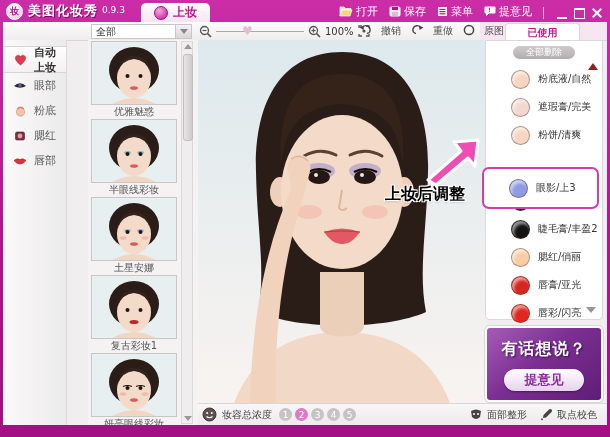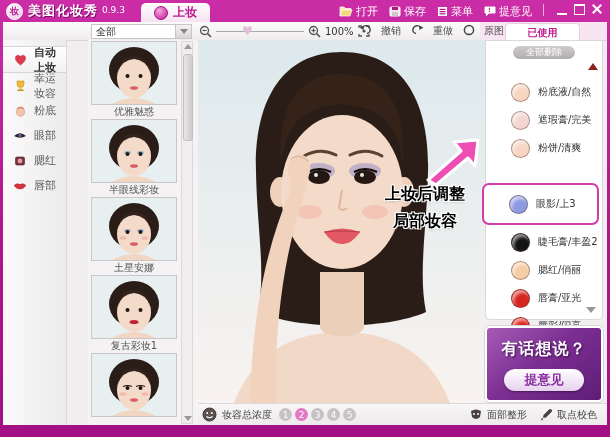--- a/index.html
+++ b/index.html
@@ -8,21 +8,21 @@
        background:linear-gradient(#cb2da6 0%,#b1148c 55%,#a30f84 100%);}
   
   .titlebar{position:absolute;top:0;left:0;right:0;height:22px;display:flex;align-items:center;padding:0 6px;color:#fff;}
   .app-logo{width:15px;height:15px;border-radius:50%;background:radial-gradient(circle at 35% 30%,#ffffff,#f0bfe2);
             border:1px solid #fff;color:#b3128c;font-weight:bold;font-size:9px;display:flex;align-items:center;justify-content:center;flex:none;}
   .app-title{font-weight:bold;font-size:13px;margin-left:5px;text-shadow:1px 1px 0 #7c0a64;letter-spacing:1px;}
   .app-version{font-size:9px;margin:4px 0 6px 4px;}
   .tab-makeup{margin-left:16px;height:19px;align-self:flex-end;background:linear-gradient(#ffffff,#f7e3f1);
               border-radius:5px 5px 0 0;color:#c0178f;display:flex;align-items:center;padding:0 13px;gap:5px;font-weight:bold;font-size:12px;}
   .tab-cam{width:12px;height:12px;border-radius:50%;background:radial-gradient(circle at 35% 30%,#f6a8dd,#c0178f);border:1px solid #a20d7f;}
-  .titlebar-actions{margin-left:auto;display:flex;align-items:flex-start;gap:11px;font-size:11px;}
+  .titlebar-actions{margin-left:auto;display:flex;align-items:flex-end;gap:11px;font-size:11px;}
   .tb-action{display:flex;align-items:center;gap:3px;cursor:default;}
   .tb-sep{width:1px;height:12px;background:rgba(255,255,255,.6);}
   .win-controls{display:flex;gap:7px;margin:0 2px 0 2px;align-items:center;}
   .win-min{width:10px;height:9px;border-bottom:2px solid #fff;}
   .win-max{width:9px;height:8px;border:1px solid #fff;border-top:2px solid #fff;}
   .win-close{position:relative;width:10px;height:10px;}
   .win-close:before,.win-close:after{content:"";position:absolute;left:-1px;top:4px;width:12px;height:2px;background:#fff;}
   .win-close:before{transform:rotate(45deg);} .win-close:after{transform:rotate(-45deg);}
   
   .body{position:absolute;top:22px;left:3px;right:3px;bottom:12px;background:#f1eef0;overflow:hidden;}
@@ -58,25 +58,25 @@
   .tscroll .down{position:absolute;bottom:2px;left:2px;width:0;height:0;border-left:4px solid transparent;border-right:4px solid transparent;border-top:5px solid #9a9598;}
   .tscroll .bar{position:absolute;left:1px;top:12px;width:8px;height:85px;background:linear-gradient(90deg,#e8e5e6,#cfcacc);border:1px solid #c2bdbf;border-radius:3px;}
   
   .canvas{position:absolute;left:195px;top:18px;width:288px;height:363px;overflow:hidden;background:#e9f0f2;}
   .annotation{position:absolute;right:6px;top:140px;width:110px;text-align:center;font-size:16px;font-weight:bold;color:#000000;line-height:1.7;
       text-shadow:-1px -1px 0 #fff,1px -1px 0 #fff,-1px 1px 0 #fff,1px 1px 0 #fff,0 2px 2px rgba(0,0,0,.15);}
   .arrow-wrap{position:absolute;right:4px;top:96px;width:62px;height:50px;}
   
   .right-col{position:absolute;right:1px;top:18px;width:123px;bottom:0;}
   .panel{position:absolute;top:0;left:2px;right:3px;height:280px;background:#fff;border:1px solid #dcd7da;border-radius:0 0 5px 5px;box-sizing:border-box;}
-  .clear-btn{margin:5px auto 19px;width:62px;height:13px;background:linear-gradient(#cfcbcd,#b2adaf);color:#fff;border-radius:7px;
+  .clear-btn{margin:5px auto 6px;width:62px;height:13px;background:linear-gradient(#cfcbcd,#b2adaf);color:#fff;border-radius:7px;
              text-align:center;line-height:13px;font-size:9px;}
   .panel-item{height:28px;display:flex;align-items:center;gap:8px;padding-left:25px;font-size:10px;color:#333;}
   .swatch{width:17px;height:17px;border-radius:50%;border:1px solid rgba(90,60,50,.45);box-shadow:inset 2px 3px 3px rgba(255,255,255,.55);flex:none;}
-  .hl{position:absolute;left:-4px;right:3px;top:126px;height:38px;border:2px solid #d23cab;border-radius:7px;background:#fff;display:flex;align-items:center;margin-top:16px;}
+  .hl{position:absolute;left:-4px;right:3px;top:126px;height:38px;border:2px solid #d23cab;border-radius:7px;background:#fff;display:flex;align-items:center;}
   .hl .panel-item{flex:1;}
   .pscroll-up{position:absolute;top:22px;right:4px;width:0;height:0;border-left:5px solid transparent;border-right:5px solid transparent;border-bottom:7px solid #8e2222;}
   .pscroll-down{position:absolute;bottom:6px;right:6px;width:0;height:0;border-left:5px solid transparent;border-right:5px solid transparent;border-top:6px solid #9a9598;}
   .feedback{position:absolute;left:2px;right:3px;top:286px;height:76px;border-radius:5px;border:2px solid #fff;box-sizing:border-box;
             background:linear-gradient(140deg,#a55cb6 0%,#7c2f92 45%,#5f1d77 100%);text-align:center;color:#fff;box-shadow:0 0 0 1px #d9d4d7;}
   .fb-q{font-size:16px;font-weight:bold;margin-top:11px;letter-spacing:1px;text-shadow:1px 1px 2px #3c0c50;}
   .fb-btn{margin:9px auto 0;width:80px;height:22px;background:linear-gradient(#ffffff,#e7d2ee);border-radius:12px;color:#8a2f9e;
           font-weight:bold;font-size:13px;line-height:22px;box-shadow:0 1px 2px rgba(0,0,0,.4);}
   
   .bottombar{position:absolute;left:195px;right:0;bottom:0;height:22px;background:linear-gradient(#f8f6f7,#edeaec);border-top:1px solid #dcd8da;
@@ -209,45 +209,35 @@
       <div class="side-item active">
         <span class="side-ico">
             <svg width="13" height="12" viewBox="0 0 13 12">
               <path d="M6.5 11 C1 7,0.5 3.5,2.5 1.8 C4 0.6,6 1.4,6.5 3 C7 1.4,9 0.6,10.5 1.8 C12.5 3.5,12 7,6.5 11Z" fill="#e03a4e" stroke="#b01f33" stroke-width=".5"></path>
             </svg>
           </span>
         <span>自动上妆</span>
       </div>
       <div class="side-item">
         <span class="side-ico">
-            <svg width="13" height="12" viewBox="0 0 13 12">
-              <path d="M3 1h7v3a3.5 3.5 0 0 1-7 0Z" fill="#f2b93d" stroke="#c28a12" stroke-width=".5"></path>
-              <rect x="5.5" y="7.5" width="2" height="2" fill="#f2b93d"></rect>
-              <rect x="3.5" y="9.5" width="6" height="1.5" fill="#c28a12"></rect>
-            </svg>
-          </span>
-        <span>幸运妆容</span>
+            <svg width="14" height="11" viewBox="0 0 14 11">
+              <path d="M1 6 Q7 0.5 13 6 Q7 9.5 1 6Z" fill="#2a2226"></path>
+              <circle cx="7" cy="5.5" r="1.7" fill="#6d5a9e"></circle>
+            </svg>
+          </span>
+        <span>眼部</span>
       </div>
       <div class="side-item">
         <span class="side-ico">
             <svg width="13" height="12" viewBox="0 0 13 12">
               <circle cx="6.5" cy="7" r="4.2" fill="#f4c3ae" stroke="#cf9176" stroke-width=".6"></circle>
               <path d="M3 4 Q6.5 0.5 10 4" fill="none" stroke="#cf9176" stroke-width="1.2"></path>
             </svg>
           </span>
         <span>粉底</span>
-      </div>
-      <div class="side-item">
-        <span class="side-ico">
-            <svg width="14" height="11" viewBox="0 0 14 11">
-              <path d="M1 6 Q7 0.5 13 6 Q7 9.5 1 6Z" fill="#2a2226"></path>
-              <circle cx="7" cy="5.5" r="1.7" fill="#6d5a9e"></circle>
-            </svg>
-          </span>
-        <span>眼部</span>
       </div>
       <div class="side-item">
         <span class="side-ico">
             <svg width="13" height="12" viewBox="0 0 13 12">
               <rect x="1.5" y="2" width="9" height="8" rx="1.5" fill="#7a3040" stroke="#4e1b27" stroke-width=".6"></rect>
               <circle cx="6" cy="6" r="2.4" fill="#e79aa5"></circle>
             </svg>
           </span>
         <span>腮红</span>
       </div>
@@ -338,20 +328,21 @@
               <path d="M31 32.5 Q35.5 30.5 40 32.5" stroke="#221613" stroke-width="1.2" fill="none"></path>
               <path d="M44 32.5 Q48.5 30.5 53 32.5" stroke="#221613" stroke-width="1.2" fill="none"></path>
               <circle cx="35.5" cy="34" r="2" fill="#221613"></circle>
               <circle cx="48.5" cy="34" r="2" fill="#221613"></circle>
               <ellipse cx="31" cy="40" rx="3.5" ry="1.8" fill="#f3a9a4" opacity=".7"></ellipse>
               <ellipse cx="53" cy="40" rx="3.5" ry="1.8" fill="#f3a9a4" opacity=".7"></ellipse>
               <ellipse cx="42" cy="46" rx="4" ry="1.8" fill="#d95a63"></ellipse>
               <path d="M20 62 Q42 50 64 62Z" fill="#f1d6c3"></path>
             </svg>
         </div>
+        <div class="thumb-label">妍亮眼线彩妆</div>
       </div>
       <div class="tscroll">
         <div class="up"></div>
         <div class="bar"></div>
         <div class="down"></div>
       </div>
     </div>
 
     <div class="canvas">
       <svg width="288" height="363" viewBox="0 0 288 363">
@@ -387,21 +378,20 @@
         <path d="M52,363 C54,282 66,212 92,152 C96,138 84,130 93,119 C101,109 115,117 112,131 L105,158 C86,216 76,286 78,363 Z" fill="#f0d2bd"></path>
         <path d="M93,119 q8,-6 17,2" stroke="#dcb49a" stroke-width="1.2" fill="none"></path>
       </svg>
       <div class="arrow-wrap">
         <svg width="62" height="50" viewBox="0 0 62 50">
             <path d="M58,4 L34,6 L41,15 L8,44 L16,49 L48,22 L55,30 Z" fill="#ee4db4" stroke="#ffffff" stroke-width="3" stroke-linejoin="round"></path>
           </svg>
       </div>
       <div class="annotation">
         <div>上妆后调整</div>
-        <div>局部妆容</div>
       </div>
     </div>
 
     <div class="right-col">
       <div class="panel">
         <div class="clear-btn">全部删除</div>
         <div class="pscroll-up"></div>
         <div class="panel-item">
           <span class="swatch" style="background-color: rgb(246, 213, 193);"></span>
           <span>粉底液/自然</span>

